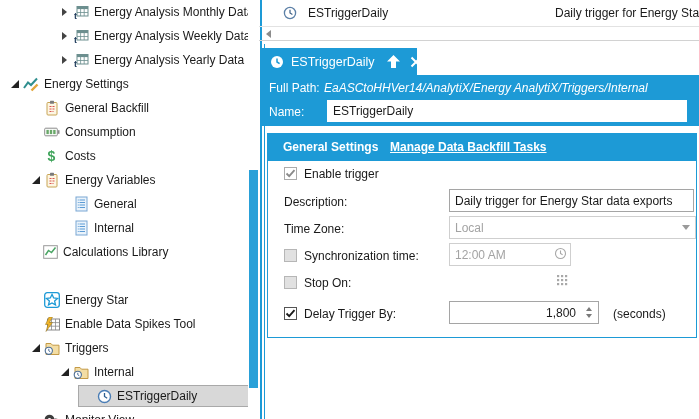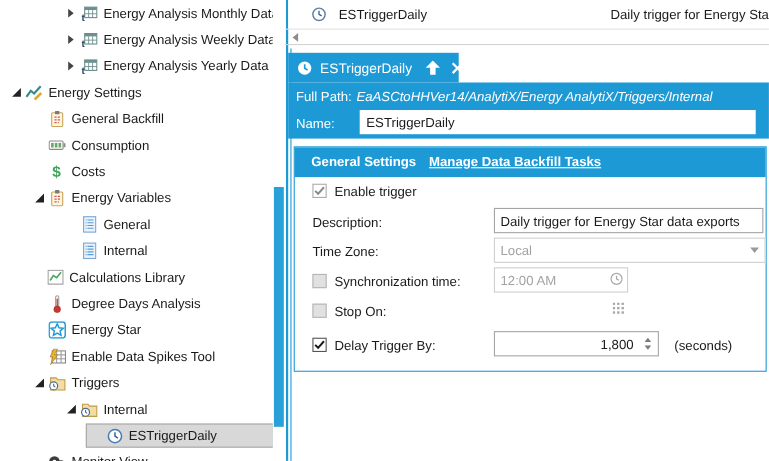--- a/index.html
+++ b/index.html
@@ -222,33 +222,20 @@
       <div class="trow" style="top: 240px;">
         <div class="tcontent" style="left: 25px;">
           <span class="expander"></span>
           <span class="ticon">
             <svg width="15" height="14" viewBox="0 0 15 14">
               <rect x="0.7" y="0.7" width="13.6" height="12.6" fill="#fff" stroke="#9a9a9a"></rect>
               <polyline points="2.5,10 5.5,5.5 8.5,7.5 12.5,2.5" fill="none" stroke="#4aa564" stroke-width="1.5"></polyline>
             </svg>
           </span>
           <span class="tlabel">Calculations Library</span>
-        </div>
-      </div>
-      <div class="trow" style="top: 264px;">
-        <div class="tcontent" style="left: 27px;">
-          <span class="expander"></span>
-          <span class="ticon">
-            <svg width="10" height="17" viewBox="0 0 10 17">
-              <rect x="3.6" y="0.8" width="2.8" height="10" rx="1.4" fill="#fff" stroke="#9a9a9a"></rect>
-              <rect x="4.4" y="3.5" width="1.2" height="8" fill="#d0342c"></rect>
-              <circle cx="5" cy="13.2" r="3" fill="#d0342c" stroke="#9a3128" stroke-width="0.6"></circle>
-            </svg>
-          </span>
-          <span class="tlabel">Degree Days Analysis</span>
         </div>
       </div>
       <div class="trow" style="top: 288px;">
         <div class="tcontent" style="left: 27px;">
           <span class="expander"></span>
           <span class="ticon">
             <svg width="16" height="16" viewBox="0 0 16 16">
               <rect x="0.7" y="0.7" width="14.6" height="14.6" rx="2.5" fill="#fff" stroke="#1d9ad6" stroke-width="1.3"></rect>
               <polygon points="8,2.4 9.7,6 13.5,6.4 10.6,9 11.5,12.9 8,10.9 4.5,12.9 5.4,9 2.5,6.4 6.3,6" fill="#fff" stroke="#1d9ad6" stroke-width="1.3"></polygon>
             </svg>

